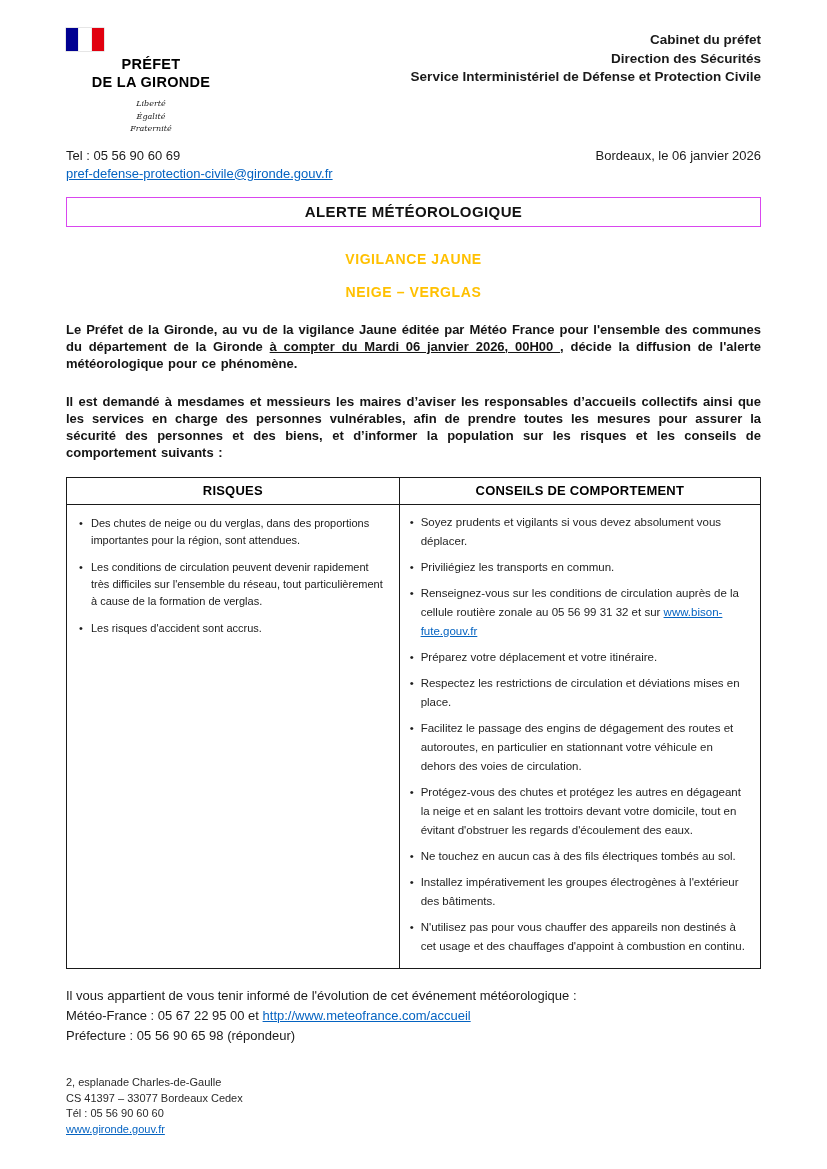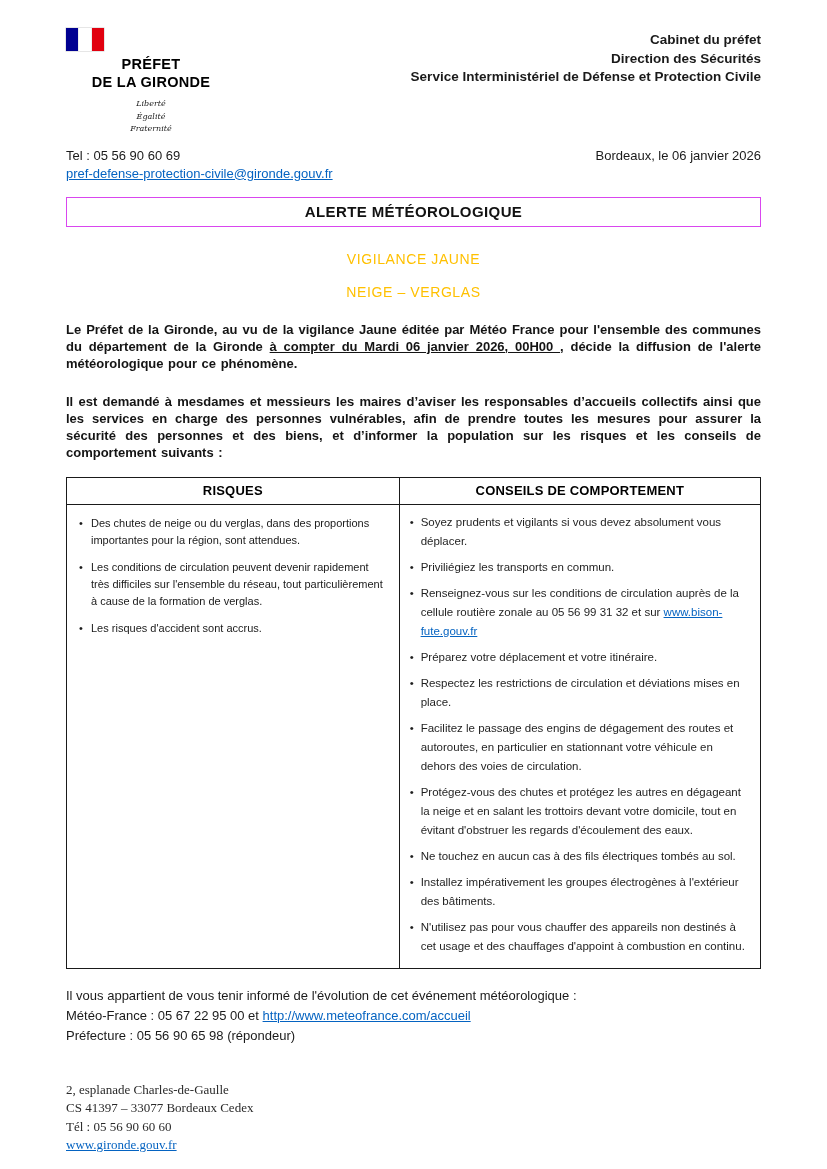--- a/index.html
+++ b/index.html
@@ -40,21 +40,21 @@
     border: 1px solid #d946ef;
     text-align: center;
     padding: 5px 0 6px 0;
     font-weight: bold;
     font-size: 15px;
     letter-spacing: 0.4px;
     color: #111;
   }
   .sub-heading {
     text-align: center;
-    font-weight: normal;
+    font-weight: bold;
     font-size: 14px;
     letter-spacing: 0.6px;
     color: var(--accent-yellow, #FFC000);
   }
   .sub-heading.first { margin-top: 24px; }
   .sub-heading.second { margin-top: 17px; }
 
   
   .body-par {
     margin-top: 21px;
@@ -82,21 +82,21 @@
   .body-left li  { position: relative; padding-left: 16px; font-size: 11px;   line-height: 17px;   margin-bottom: 10px; color: #1a1a1a; }
   .body-right li { position: relative; padding-left: 15px; font-size: 11.5px; line-height: 19px; margin-bottom: 7px;  color: #1f1f1f; }
   .t-body li::before { content: "\2022"; position: absolute; left: 4px; top: 0; }
   .t-body li:last-child { margin-bottom: 0; }
   .body-right .link { text-decoration: underline; }
 
   
   .footer-info { margin-top: 17px; font-size: 13px; line-height: 1.55; color: #1a1a1a; }
 
   
-  .address { position: absolute; left: 66px; bottom: 15px; font-size: 13px; line-height: 1.4; color: #2a2a2a; font-family: Liberation Serif, serif; }
+  .address { position: absolute; left: 66px; bottom: 32px; font-size: 11px; line-height: 1.4; color: #2a2a2a; }
 </style>
 </head>
 <body>
 
 <div class="page">
 
   <header class="header">
     <div class="logo-block">
       <div class="flag">
         <span class="stripe blue"></span>

